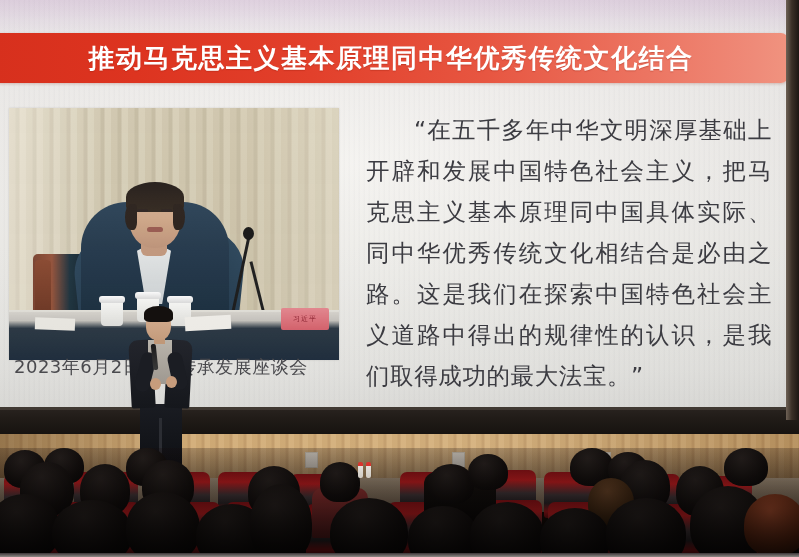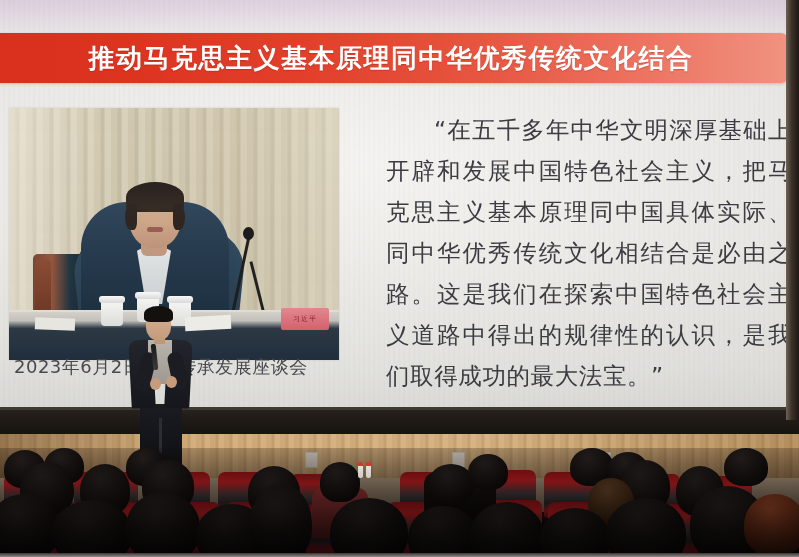--- a/index.html
+++ b/index.html
@@ -256,21 +256,21 @@
     font-size: 18px;
     color: #4a4a4e;
     letter-spacing: 0.5px;
     white-space: nowrap;
     font-family: "DejaVu Sans", "Liberation Sans", sans-serif;
   }
 
   
   .quote-block {
     position: absolute;
-    left: 386px; top: 110px;
+    left: 366px; top: 110px;
     width: 406px;
     z-index: 5;
     font-size: 23.5px;
     line-height: 41px;
     color: #3c3c42;
     text-indent: 48px;
     letter-spacing: 0.6px;
     text-align: justify;
     font-family: "DejaVu Sans", "Liberation Sans", sans-serif;
   }

